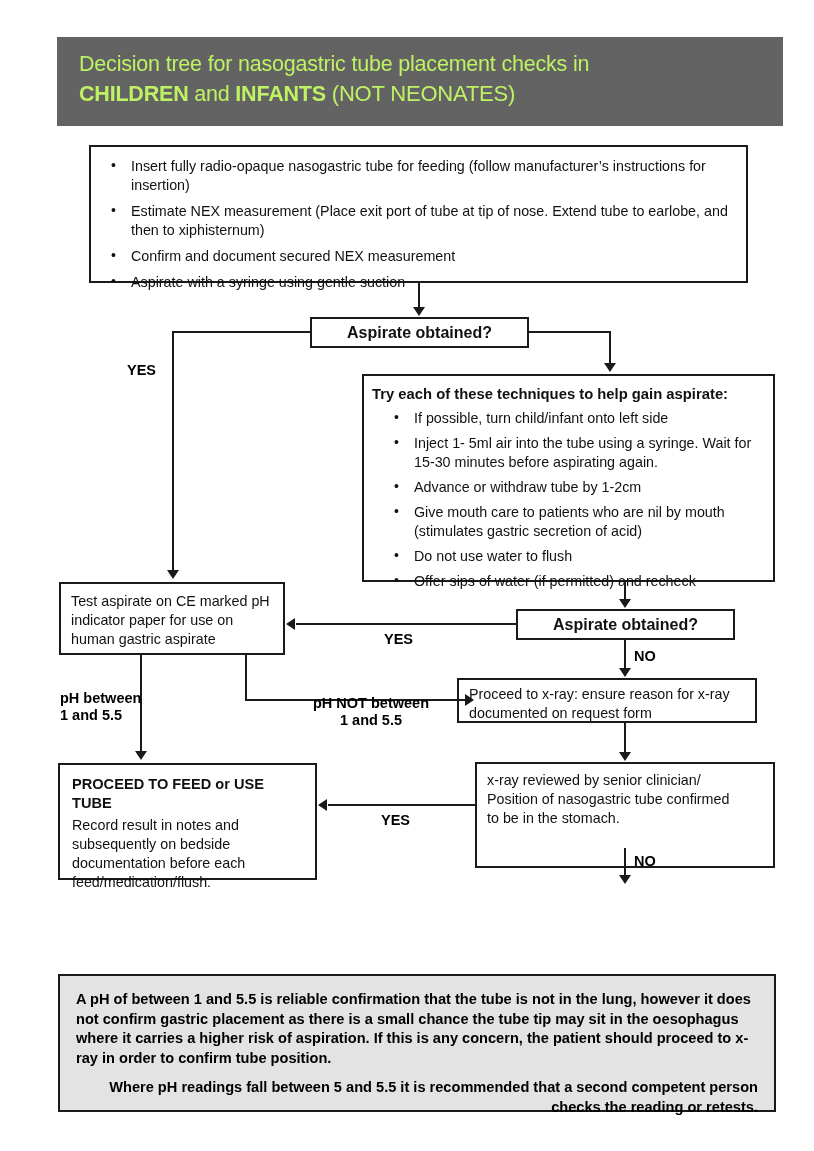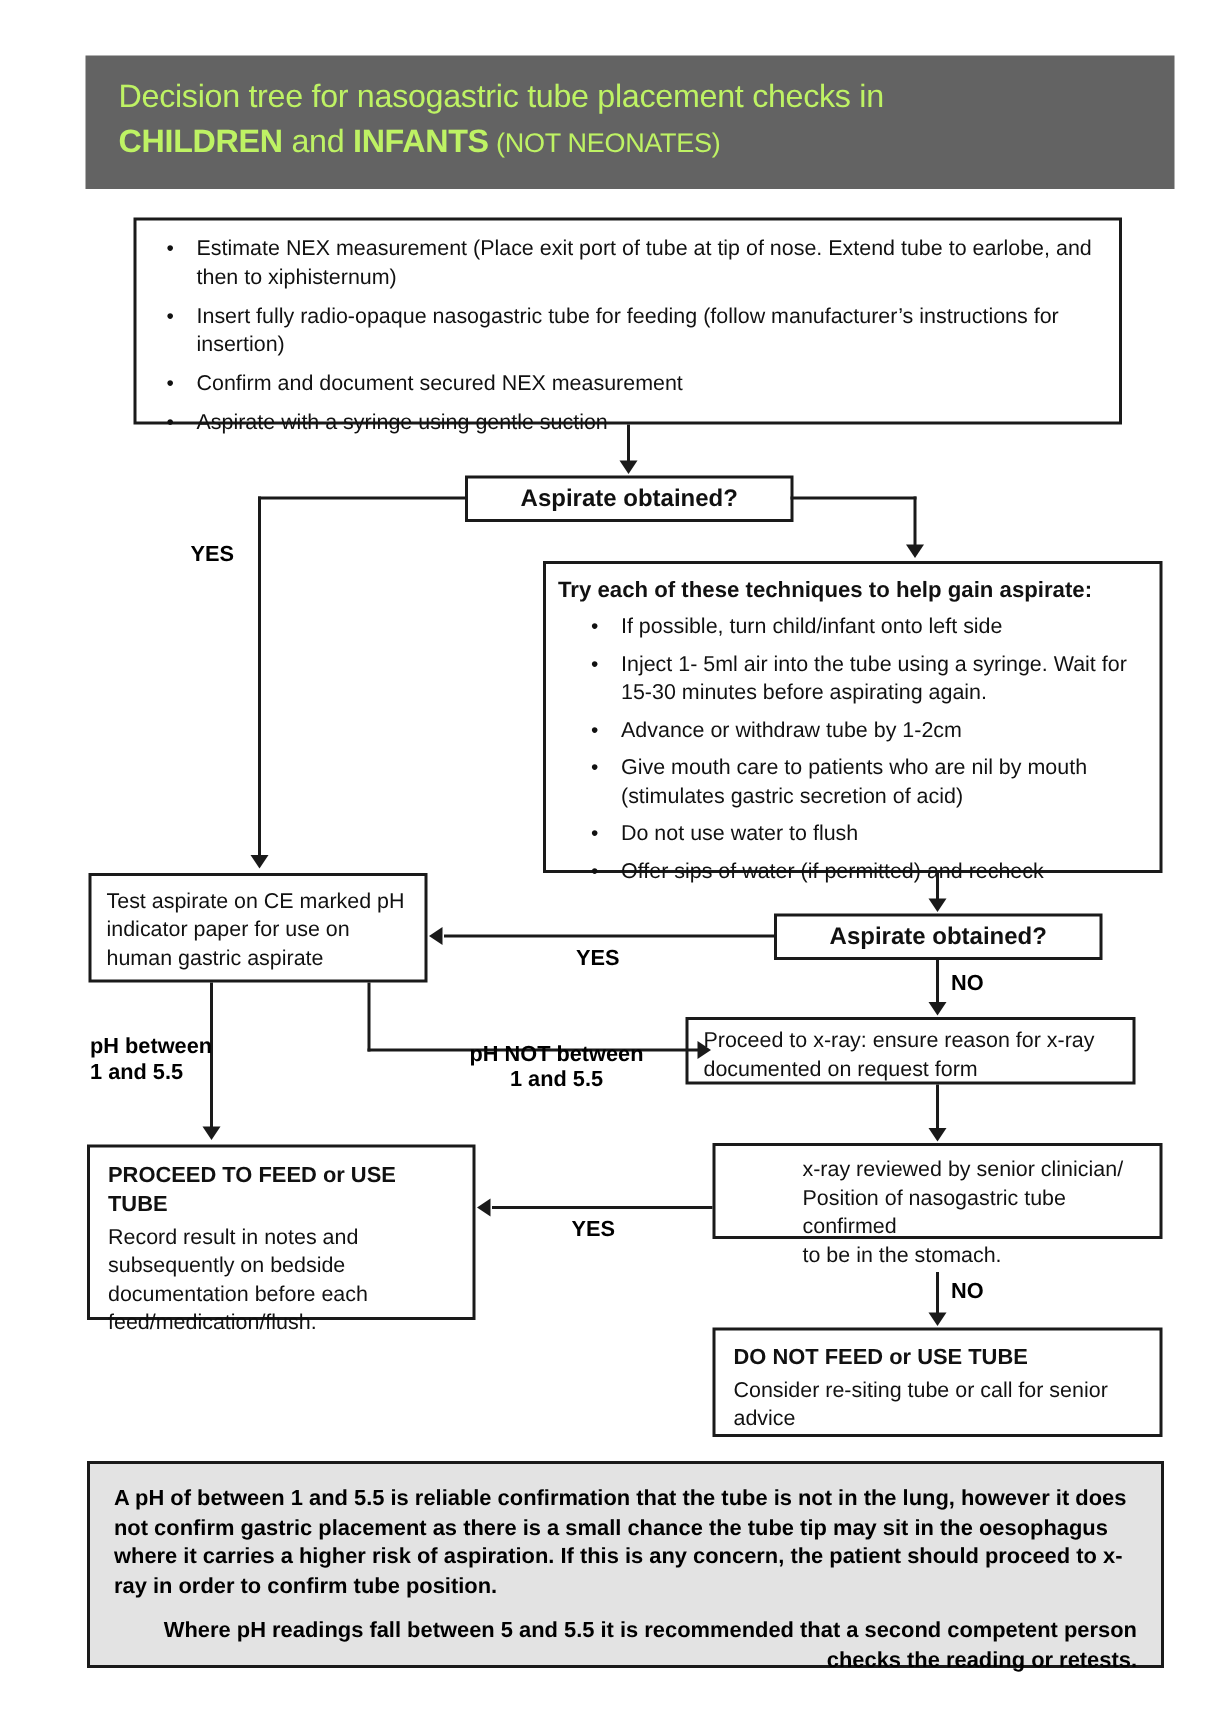--- a/index.html
+++ b/index.html
@@ -33,21 +33,21 @@
   .header-line {
     color: #bef264;
     font-size: 21.5px;
     line-height: 30px;
     letter-spacing: -0.2px;
     white-space: nowrap;
   }
   .header-line.l1 { font-weight: 400; }
   .header-line.l2 { font-weight: 400; }
   .header-line.l2 .hl { font-weight: bold; }
-  .header-line.l2 .sm { font-size: 18px; }
+  .header-line.l2 .sm { font-size: 22px; }
 
   
   .box {
     position: absolute;
     border: 2px solid #1a1a1a;
     background: #ffffff;
     box-sizing: border-box;
     font-size: 14.3px;
     line-height: 19px;
     color: #111111;
@@ -161,22 +161,22 @@
 <div id="page">
 
   <div class="header-bar">
     <div class="header-line l1">Decision tree for nasogastric tube placement checks in</div>
     <div class="header-line l2"><span class="hl">CHILDREN</span><span> and </span><span class="hl">INFANTS</span><span class="sm"> (NOT NEONATES)</span></div>
   </div>
 
   <div class="box" style="left:89px; top:145px; width:659px; height:138px;">
     <div class="inner" style="padding:10px 10px 8px 6px;">
       <ul class="blist">
+        <li>Insert fully radio-opaque nasogastric tube for feeding (follow manufacturer’s instructions for insertion)</li>
         <li>Estimate NEX measurement (Place exit port of tube at tip of nose. Extend tube to earlobe, and then to xiphisternum)</li>
-        <li>Insert fully radio-opaque nasogastric tube for feeding (follow manufacturer’s instructions for insertion)</li>
         <li>Confirm and document secured NEX measurement</li>
         <li>Aspirate with a syringe using gentle suction</li>
       </ul>
     </div>
   </div>
 
   <div class="ln vline" style="left:418px; top:283px; height:25px;"></div>
   <div class="arrow-down" style="left:413px; top:307px;"></div>
 
   <div class="box decision" style="left:310px; top:317px; width:219px; height:31px;">
@@ -247,41 +247,35 @@
   <div class="box" style="left:58px; top:763px; width:259px; height:117px;">
     <div class="inner" style="padding:10px 12px;">
       <div class="bold-head">PROCEED TO FEED or USE TUBE</div>
       <div>Record result in notes and subsequently on bedside documentation before each feed/medication/flush.</div>
     </div>
   </div>
 
   <div class="ln vline" style="left:624px; top:723px; height:30px;"></div>
   <div class="arrow-down" style="left:619px; top:752px;"></div>
 
-  <div class="box" style="left:475px; top:762px; width:300px; height:64px;padding-left:48px;">
+  <div class="box" style="left:475px; top:762px; width:300px; height:106px;">
     <div class="inner" style="padding:7px 10px;">
       <div>x-ray reviewed by senior clinician/</div>
       <div>Position of nasogastric tube confirmed</div>
       <div>to be in the stomach.</div>
     </div>
   </div>
 
   <div class="ln hline" style="left:328px; top:804px; width:147px;"></div>
   <div class="arrow-left" style="left:318px; top:799px;"></div>
   <div class="elabel" style="left:381px; top:812px;">YES</div>
 
   <div class="ln vline" style="left:624px; top:848px; height:28px;"></div>
   <div class="arrow-down" style="left:619px; top:875px;"></div>
   <div class="elabel" style="left:634px; top:853px;">NO</div>
 
-  <div class="box" style="left:475px; top:885px; width:300px; height:73px;">
-    <div class="inner" style="padding:9px 12px;">
-      <div class="bold-head">DO NOT FEED or USE TUBE</div>
-      <div>Consider re-siting tube or call for senior advice</div>
-    </div>
-  </div>
 
   <div class="footnote">
     <p>A pH of between 1 and 5.5 is reliable confirmation that the tube is not in the lung, however it does not confirm gastric placement as there is a small chance the tube tip may sit in the oesophagus where it carries a higher risk of aspiration. If this is any concern, the patient should proceed to x-ray in order to confirm tube position.</p>
     <p>Where pH readings fall between 5 and 5.5 it is recommended that a second competent person checks the reading or retests.</p>
   </div>
 
 </div>
 
 </body></html>

